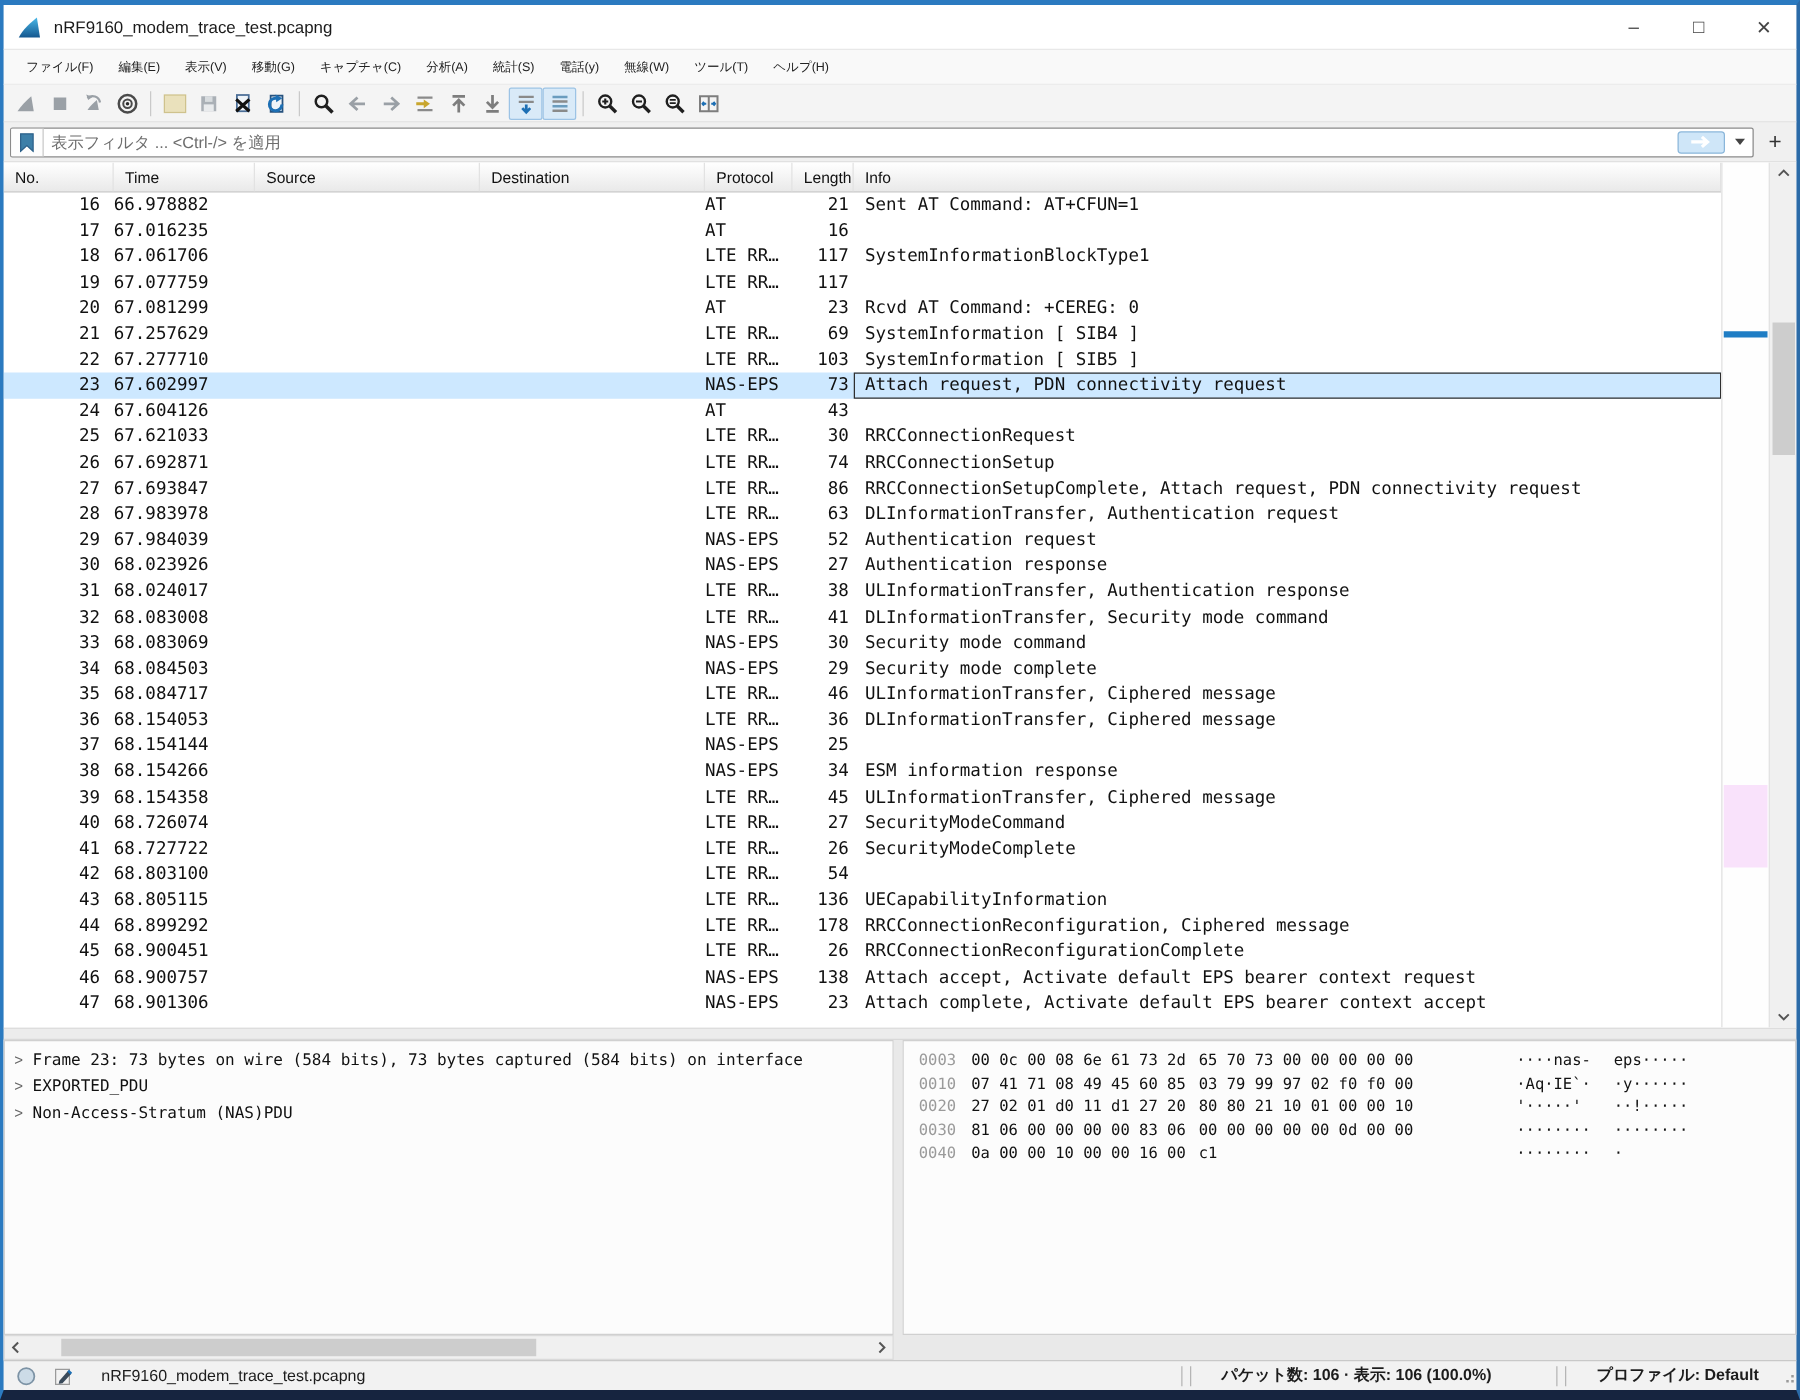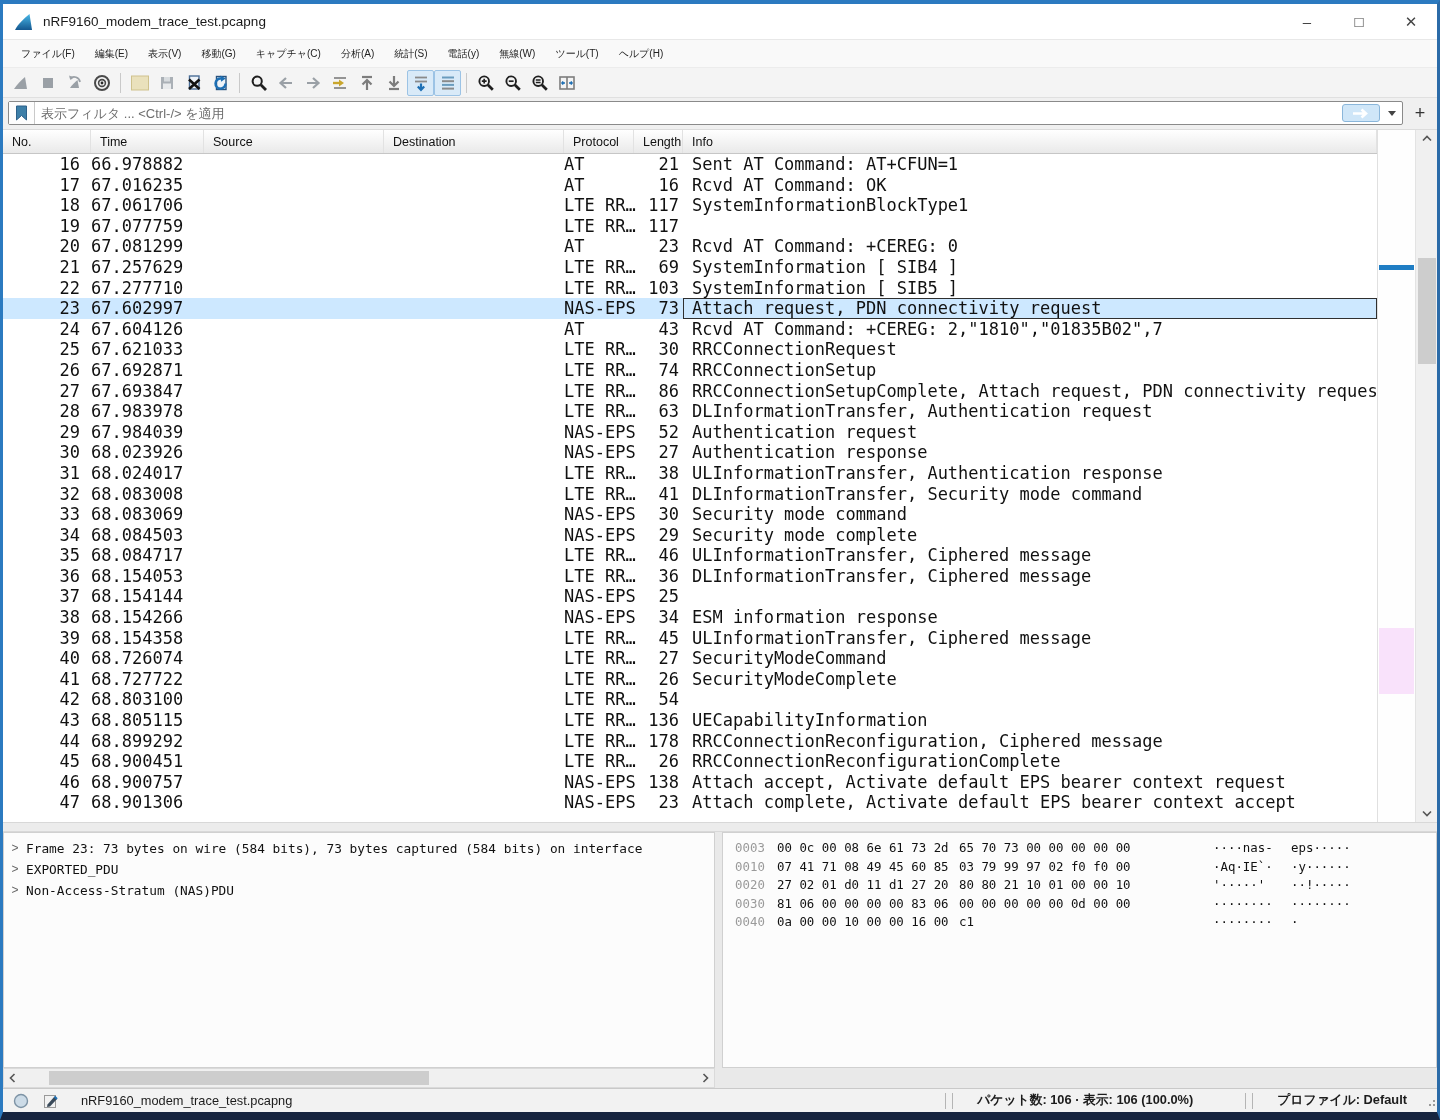--- a/index.html
+++ b/index.html
@@ -25,21 +25,21 @@
 
   
   .toolbar { height:30px; background:#f4f4f4; display:flex; align-items:center;
              padding-left:4px; border-bottom:1px solid #e0e0e0; }
   .tb { width:27px; height:26px; display:flex; align-items:center; justify-content:center;
         border:1px solid transparent; border-radius:2px; }
   .tb.active { background:#d9eaf8; border-color:#9cc3e5; }
   .tb-sep { width:1px; height:20px; background:#c9c9c9; margin:0 5px; }
 
   
-  .filterbar { height:32px; background:#f0f0f0; display:flex; 
+  .filterbar { height:32px; background:#f0f0f0; display:flex; align-items:center;
                padding:3px 6px 3px 5px; border-bottom:1px solid #dcdcdc; }
   .filter-box { flex:1; height:24px; background:#ffffff; border:1px solid #8a8a8a;
                 border-radius:2px; display:flex; align-items:center; }
   .bookmark-btn { width:26px; height:22px; border-right:1px solid #c9c9c9; display:flex;
                   align-items:center; justify-content:center; background:#fdfdfd; }
   .filter-input { flex:1; border:none; outline:none; font-size:13px; color:#222;
                   padding:0 6px; font-family:"Liberation Sans",sans-serif; background:transparent; }
   .filter-input::placeholder { color:#6d6d6d; opacity:1; }
   .apply-btn { width:38px; height:18px; background:#cfe6f8; border:1px solid #8ab6da;
                border-radius:3px; display:flex; align-items:center; justify-content:center; margin-right:4px; }
@@ -52,21 +52,21 @@
   
   .plist { position:relative; height:692px; background:#ffffff; display:flex; flex-direction:column; }
   .plist-main { flex:1; display:flex; overflow:hidden; }
   .plist-cols { width:1374px; display:flex; flex-direction:column; overflow:hidden; }
   .plist-header { height:24px; display:flex; background:linear-gradient(#ffffff,#e9e9e9);
                   border-bottom:1px solid #c6c6c6; font-size:12.5px; color:#111; flex:none;justify-content:flex-end; }
   .hcell { display:flex; align-items:center; padding-left:9px; border-right:1px solid #e2e2e2;
            overflow:hidden; white-space:nowrap; }
   .rows { flex:1; overflow:hidden; }
   .plist-row { display:flex; height:20.6px; line-height:20.6px; white-space:pre;
-               font-family:"DejaVu Sans Mono","Liberation Mono",monospace; font-size:17px; color:#111; }
+               font-family:"DejaVu Sans Mono","Liberation Mono",monospace; font-size:14px; color:#111; }
   .plist-row.selected { background:#cde8ff; }
   .plist-row.selected .c-info { outline:1px solid #2f2f2f; outline-offset:-1px; }
   .c-no   { width:88px;  text-align:right; padding-right:11px; }
   .c-time { width:113px; }
   .c-src  { width:180px; }
   .c-dst  { width:180px; }
   .c-proto{ width:70px;  }
   .c-len  { width:49px;  text-align:right; padding-right:4px; }
   .c-info { flex:1; padding-left:9px; overflow:hidden; }
   .h-no{width:88px}.h-time{width:113px}.h-src{width:180px}.h-dst{width:180px}
@@ -320,28 +320,28 @@
             <div class="hcell h-no">No.</div>
             <div class="hcell h-time">Time</div>
             <div class="hcell h-src">Source</div>
             <div class="hcell h-dst">Destination</div>
             <div class="hcell h-proto">Protocol</div>
             <div class="hcell h-len">Length</div>
             <div class="hcell h-info">Info</div>
           </div>
         <div class="rows" id="plist-rows">
             <div class="plist-row"><div class="c-no">16</div><div class="c-time">66.978882</div><div class="c-src"></div><div class="c-dst"></div><div class="c-proto">AT</div><div class="c-len">21</div><div class="c-info">Sent AT Command: AT+CFUN=1</div></div>
-            <div class="plist-row"><div class="c-no">17</div><div class="c-time">67.016235</div><div class="c-src"></div><div class="c-dst"></div><div class="c-proto">AT</div><div class="c-len">16</div><div class="c-info">Rcvd AT Command: OK</div></div>
+            <div class="plist-row"><div class="c-no">17</div><div class="c-time">67.016235</div><div class="c-src"></div><div class="c-dst"></div><div class="c-proto">AT</div><div class="c-len">16</div></div>
             <div class="plist-row"><div class="c-no">18</div><div class="c-time">67.061706</div><div class="c-src"></div><div class="c-dst"></div><div class="c-proto">LTE RR…</div><div class="c-len">117</div><div class="c-info">SystemInformationBlockType1</div></div>
             <div class="plist-row"><div class="c-no">19</div><div class="c-time">67.077759</div><div class="c-src"></div><div class="c-dst"></div><div class="c-proto">LTE RR…</div><div class="c-len">117</div></div>
             <div class="plist-row"><div class="c-no">20</div><div class="c-time">67.081299</div><div class="c-src"></div><div class="c-dst"></div><div class="c-proto">AT</div><div class="c-len">23</div><div class="c-info">Rcvd AT Command: +CEREG: 0</div></div>
             <div class="plist-row"><div class="c-no">21</div><div class="c-time">67.257629</div><div class="c-src"></div><div class="c-dst"></div><div class="c-proto">LTE RR…</div><div class="c-len">69</div><div class="c-info">SystemInformation [ SIB4 ]</div></div>
             <div class="plist-row"><div class="c-no">22</div><div class="c-time">67.277710</div><div class="c-src"></div><div class="c-dst"></div><div class="c-proto">LTE RR…</div><div class="c-len">103</div><div class="c-info">SystemInformation [ SIB5 ]</div></div>
             <div class="plist-row selected"><div class="c-no">23</div><div class="c-time">67.602997</div><div class="c-src"></div><div class="c-dst"></div><div class="c-proto">NAS-EPS</div><div class="c-len">73</div><div class="c-info">Attach request, PDN connectivity request</div></div>
-            <div class="plist-row"><div class="c-no">24</div><div class="c-time">67.604126</div><div class="c-src"></div><div class="c-dst"></div><div class="c-proto">AT</div><div class="c-len">43</div><div class="c-info">Rcvd AT Command: +CEREG: 2,"1810","01835B02",7</div></div>
+            <div class="plist-row"><div class="c-no">24</div><div class="c-time">67.604126</div><div class="c-src"></div><div class="c-dst"></div><div class="c-proto">AT</div><div class="c-len">43</div></div>
             <div class="plist-row"><div class="c-no">25</div><div class="c-time">67.621033</div><div class="c-src"></div><div class="c-dst"></div><div class="c-proto">LTE RR…</div><div class="c-len">30</div><div class="c-info">RRCConnectionRequest</div></div>
             <div class="plist-row"><div class="c-no">26</div><div class="c-time">67.692871</div><div class="c-src"></div><div class="c-dst"></div><div class="c-proto">LTE RR…</div><div class="c-len">74</div><div class="c-info">RRCConnectionSetup</div></div>
             <div class="plist-row"><div class="c-no">27</div><div class="c-time">67.693847</div><div class="c-src"></div><div class="c-dst"></div><div class="c-proto">LTE RR…</div><div class="c-len">86</div><div class="c-info">RRCConnectionSetupComplete, Attach request, PDN connectivity request</div></div>
             <div class="plist-row"><div class="c-no">28</div><div class="c-time">67.983978</div><div class="c-src"></div><div class="c-dst"></div><div class="c-proto">LTE RR…</div><div class="c-len">63</div><div class="c-info">DLInformationTransfer, Authentication request</div></div>
             <div class="plist-row"><div class="c-no">29</div><div class="c-time">67.984039</div><div class="c-src"></div><div class="c-dst"></div><div class="c-proto">NAS-EPS</div><div class="c-len">52</div><div class="c-info">Authentication request</div></div>
             <div class="plist-row"><div class="c-no">30</div><div class="c-time">68.023926</div><div class="c-src"></div><div class="c-dst"></div><div class="c-proto">NAS-EPS</div><div class="c-len">27</div><div class="c-info">Authentication response</div></div>
             <div class="plist-row"><div class="c-no">31</div><div class="c-time">68.024017</div><div class="c-src"></div><div class="c-dst"></div><div class="c-proto">LTE RR…</div><div class="c-len">38</div><div class="c-info">ULInformationTransfer, Authentication response</div></div>
             <div class="plist-row"><div class="c-no">32</div><div class="c-time">68.083008</div><div class="c-src"></div><div class="c-dst"></div><div class="c-proto">LTE RR…</div><div class="c-len">41</div><div class="c-info">DLInformationTransfer, Security mode command</div></div>
             <div class="plist-row"><div class="c-no">33</div><div class="c-time">68.083069</div><div class="c-src"></div><div class="c-dst"></div><div class="c-proto">NAS-EPS</div><div class="c-len">30</div><div class="c-info">Security mode command</div></div>
             <div class="plist-row"><div class="c-no">34</div><div class="c-time">68.084503</div><div class="c-src"></div><div class="c-dst"></div><div class="c-proto">NAS-EPS</div><div class="c-len">29</div><div class="c-info">Security mode complete</div></div>

